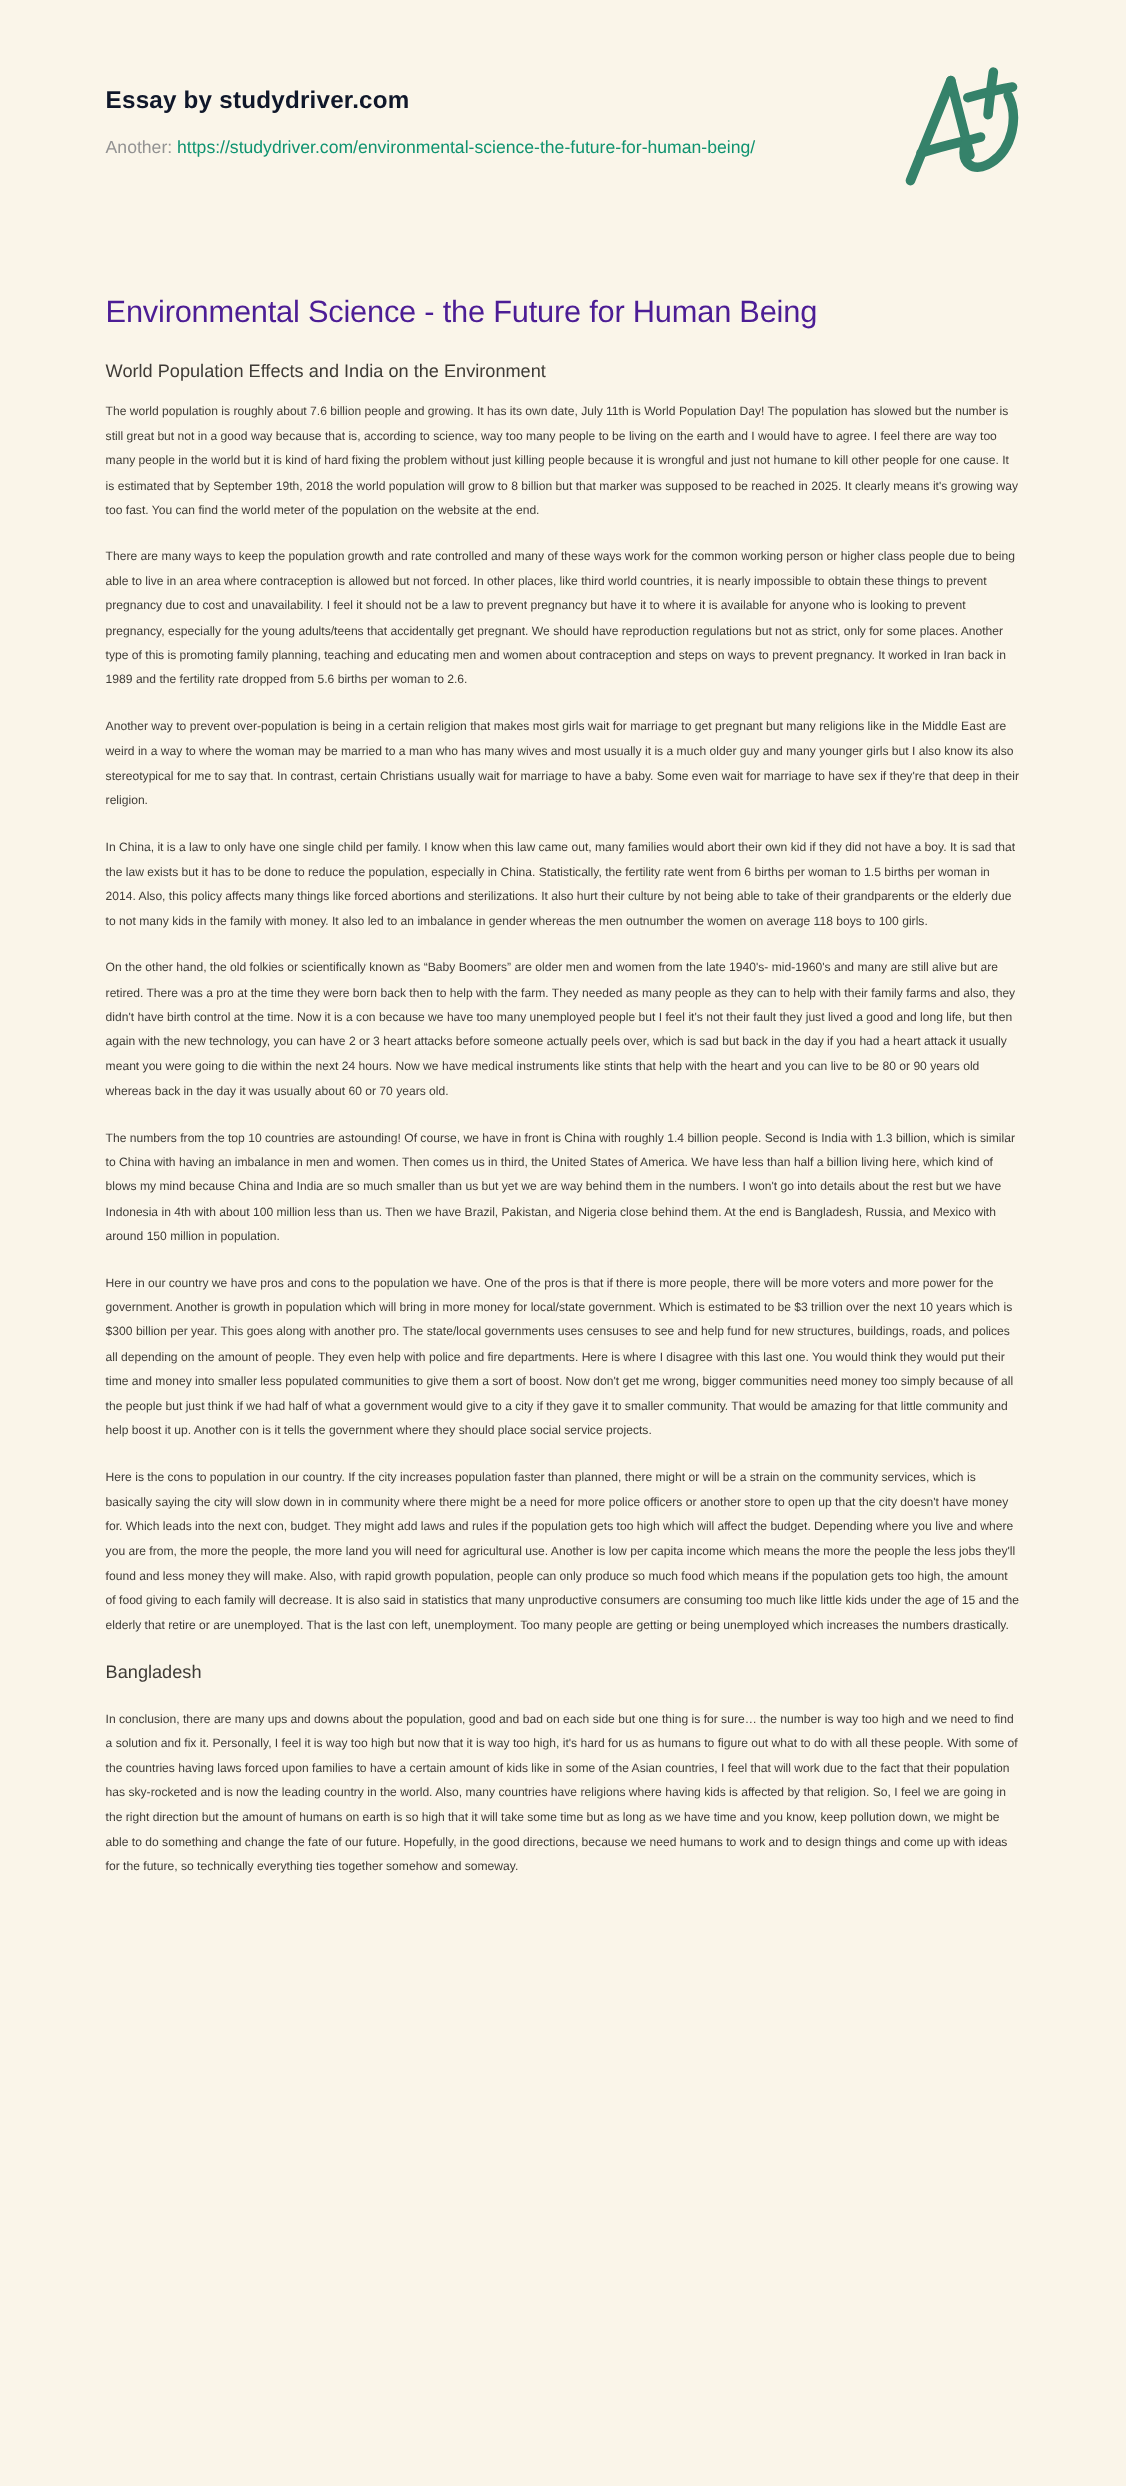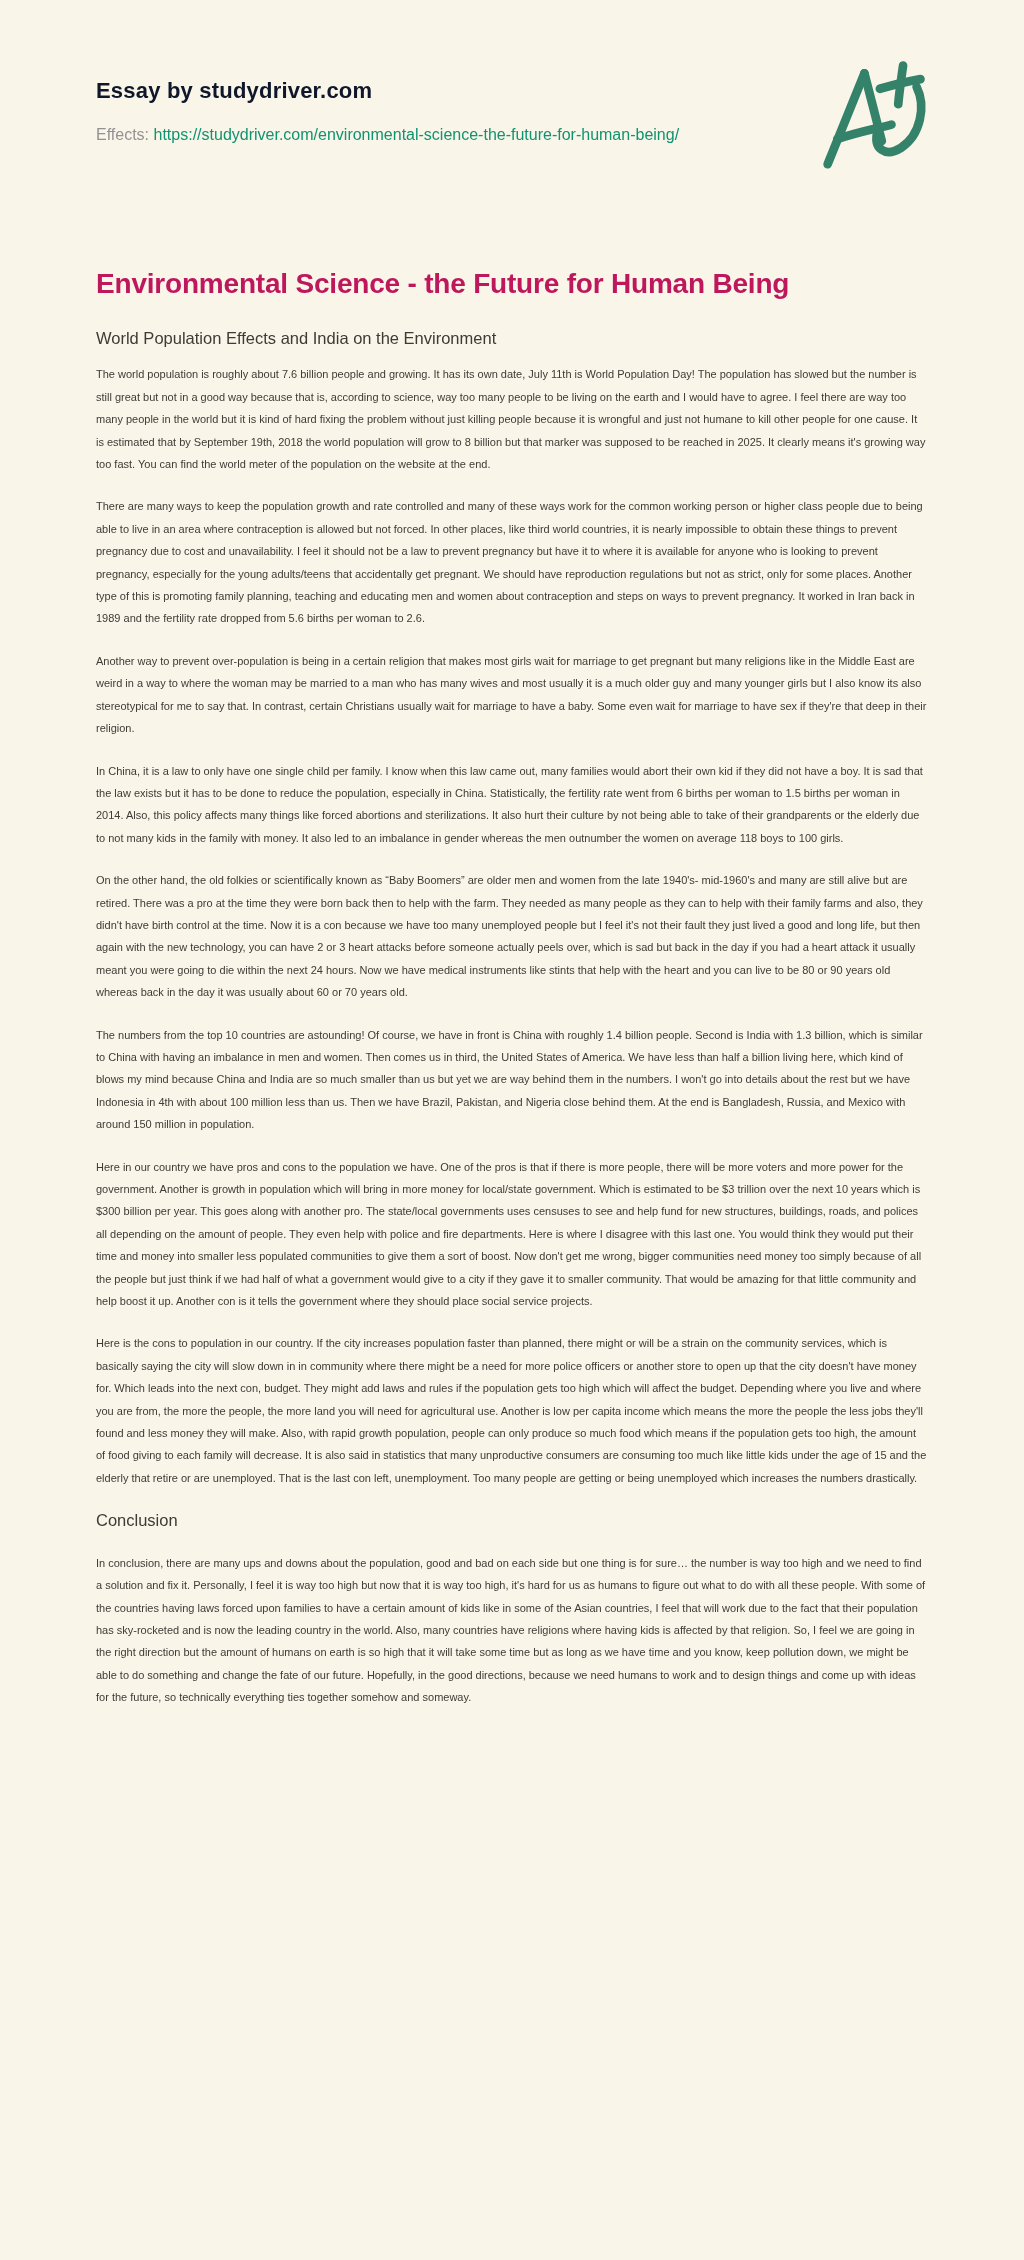--- a/index.html
+++ b/index.html
@@ -42,22 +42,22 @@
   }
   .logo {
     position: absolute;
     top: 54px;
     left: 818px;
     width: 116px;
     height: 116px;
   }
   .article-title {
     font-size: 28px;
-    font-weight: bold;
-    color: #be185d;
+    font-weight: normal;
+    color: #4c1d95;
     letter-spacing: -0.2px;
     margin: 124px 0 27px 0;
   }
   .subtitle {
     font-size: 16.5px;
     line-height: 22.4px;
     margin: 0 0 14px 0;
   }
   .essay-body p {
     font-size: 11px;
@@ -71,21 +71,21 @@
   }
 </style>
 </head>
 <body>
 
 <div class="page">
 
   <div class="doc-header">
     <div class="doc-header-title">Essay by studydriver.com</div>
     <p class="source-line">
-      <span>Effects:</span>
+      <span>Another:</span>
       <a href="#" class="source-link">https://studydriver.com/environmental-science-the-future-for-human-being/</a>
     </p>
   </div>
 
   <svg class="logo" viewBox="0 0 120 120" fill="none" stroke="#35826a" stroke-width="9" stroke-linecap="round">
     <path d="M10,114 L48,20"></path>
     <path d="M48,20 C54,44 60,66 66,90"></path>
     <path d="M20,88 C44,80 58,78 76,73"></path>
     <path d="M88,12 C86,26 84,40 83,52"></path>
     <path d="M64,36 C78,32 94,28 106,26"></path>
@@ -100,19 +100,19 @@
       <p>The world population is roughly about 7.6 billion people and growing. It has its own date, July 11th is World Population Day! The population has slowed but the number is still great but not in a good way because that is, according to science, way too many people to be living on the earth and I would have to agree. I feel there are way too many people in the world but it is kind of hard fixing the problem without just killing people because it is wrongful and just not humane to kill other people for one cause. It is estimated that by September 19th, 2018 the world population will grow to 8 billion but that marker was supposed to be reached in 2025. It clearly means it's growing way too fast. You can find the world meter of the population on the website at the end.</p>
       <p>There are many ways to keep the population growth and rate controlled and many of these ways work for the common working person or higher class people due to being able to live in an area where contraception is allowed but not forced. In other places, like third world countries, it is nearly impossible to obtain these things to prevent pregnancy due to cost and unavailability. I feel it should not be a law to prevent pregnancy but have it to where it is available for anyone who is looking to prevent pregnancy, especially for the young adults/teens that accidentally get pregnant. We should have reproduction regulations but not as strict, only for some places. Another type of this is promoting family planning, teaching and educating men and women about contraception and steps on ways to prevent pregnancy. It worked in Iran back in 1989 and the fertility rate dropped from 5.6 births per woman to 2.6.</p>
       <p>Another way to prevent over-population is being in a certain religion that makes most girls wait for marriage to get pregnant but many religions like in the Middle East are weird in a way to where the woman may be married to a man who has many wives and most usually it is a much older guy and many younger girls but I also know its also stereotypical for me to say that. In contrast, certain Christians usually wait for marriage to have a baby. Some even wait for marriage to have sex if they're that deep in their religion.</p>
       <p>In China, it is a law to only have one single child per family. I know when this law came out, many families would abort their own kid if they did not have a boy. It is sad that the law exists but it has to be done to reduce the population, especially in China. Statistically, the fertility rate went from 6 births per woman to 1.5 births per woman in 2014. Also, this policy affects many things like forced abortions and sterilizations. It also hurt their culture by not being able to take of their grandparents or the elderly due to not many kids in the family with money. It also led to an imbalance in gender whereas the men outnumber the women on average 118 boys to 100 girls.</p>
       <p>On the other hand, the old folkies or scientifically known as “Baby Boomers” are older men and women from the late 1940's- mid-1960's and many are still alive but are retired. There was a pro at the time they were born back then to help with the farm. They needed as many people as they can to help with their family farms and also, they didn't have birth control at the time. Now it is a con because we have too many unemployed people but I feel it's not their fault they just lived a good and long life, but then again with the new technology, you can have 2 or 3 heart attacks before someone actually peels over, which is sad but back in the day if you had a heart attack it usually meant you were going to die within the next 24 hours. Now we have medical instruments like stints that help with the heart and you can live to be 80 or 90 years old whereas back in the day it was usually about 60 or 70 years old.</p>
       <p>The numbers from the top 10 countries are astounding! Of course, we have in front is China with roughly 1.4 billion people. Second is India with 1.3 billion, which is similar to China with having an imbalance in men and women. Then comes us in third, the United States of America. We have less than half a billion living here, which kind of blows my mind because China and India are so much smaller than us but yet we are way behind them in the numbers. I won't go into details about the rest but we have Indonesia in 4th with about 100 million less than us. Then we have Brazil, Pakistan, and Nigeria close behind them. At the end is Bangladesh, Russia, and Mexico with around 150 million in population.</p>
       <p>Here in our country we have pros and cons to the population we have. One of the pros is that if there is more people, there will be more voters and more power for the government. Another is growth in population which will bring in more money for local/state government. Which is estimated to be $3 trillion over the next 10 years which is $300 billion per year. This goes along with another pro. The state/local governments uses censuses to see and help fund for new structures, buildings, roads, and polices all depending on the amount of people. They even help with police and fire departments. Here is where I disagree with this last one. You would think they would put their time and money into smaller less populated communities to give them a sort of boost. Now don't get me wrong, bigger communities need money too simply because of all the people but just think if we had half of what a government would give to a city if they gave it to smaller community. That would be amazing for that little community and help boost it up. Another con is it tells the government where they should place social service projects.</p>
       <p>Here is the cons to population in our country. If the city increases population faster than planned, there might or will be a strain on the community services, which is basically saying the city will slow down in in community where there might be a need for more police officers or another store to open up that the city doesn't have money for. Which leads into the next con, budget. They might add laws and rules if the population gets too high which will affect the budget. Depending where you live and where you are from, the more the people, the more land you will need for agricultural use. Another is low per capita income which means the more the people the less jobs they'll found and less money they will make. Also, with rapid growth population, people can only produce so much food which means if the population gets too high, the amount of food giving to each family will decrease. It is also said in statistics that many unproductive consumers are consuming too much like little kids under the age of 15 and the elderly that retire or are unemployed. That is the last con left, unemployment. Too many people are getting or being unemployed which increases the numbers drastically.</p>
     </div>
 
-  <p class="conclusion-heading">Conclusion</p>
+  <p class="conclusion-heading">Bangladesh</p>
 
   <div class="essay-body">
     <p>In conclusion, there are many ups and downs about the population, good and bad on each side but one thing is for sure… the number is way too high and we need to find a solution and fix it. Personally, I feel it is way too high but now that it is way too high, it's hard for us as humans to figure out what to do with all these people. With some of the countries having laws forced upon families to have a certain amount of kids like in some of the Asian countries, I feel that will work due to the fact that their population has sky-rocketed and is now the leading country in the world. Also, many countries have religions where having kids is affected by that religion. So, I feel we are going in the right direction but the amount of humans on earth is so high that it will take some time but as long as we have time and you know, keep pollution down, we might be able to do something and change the fate of our future. Hopefully, in the good directions, because we need humans to work and to design things and come up with ideas for the future, so technically everything ties together somehow and someway.</p>
   </div>
 
 </div>
 
 </body></html>

